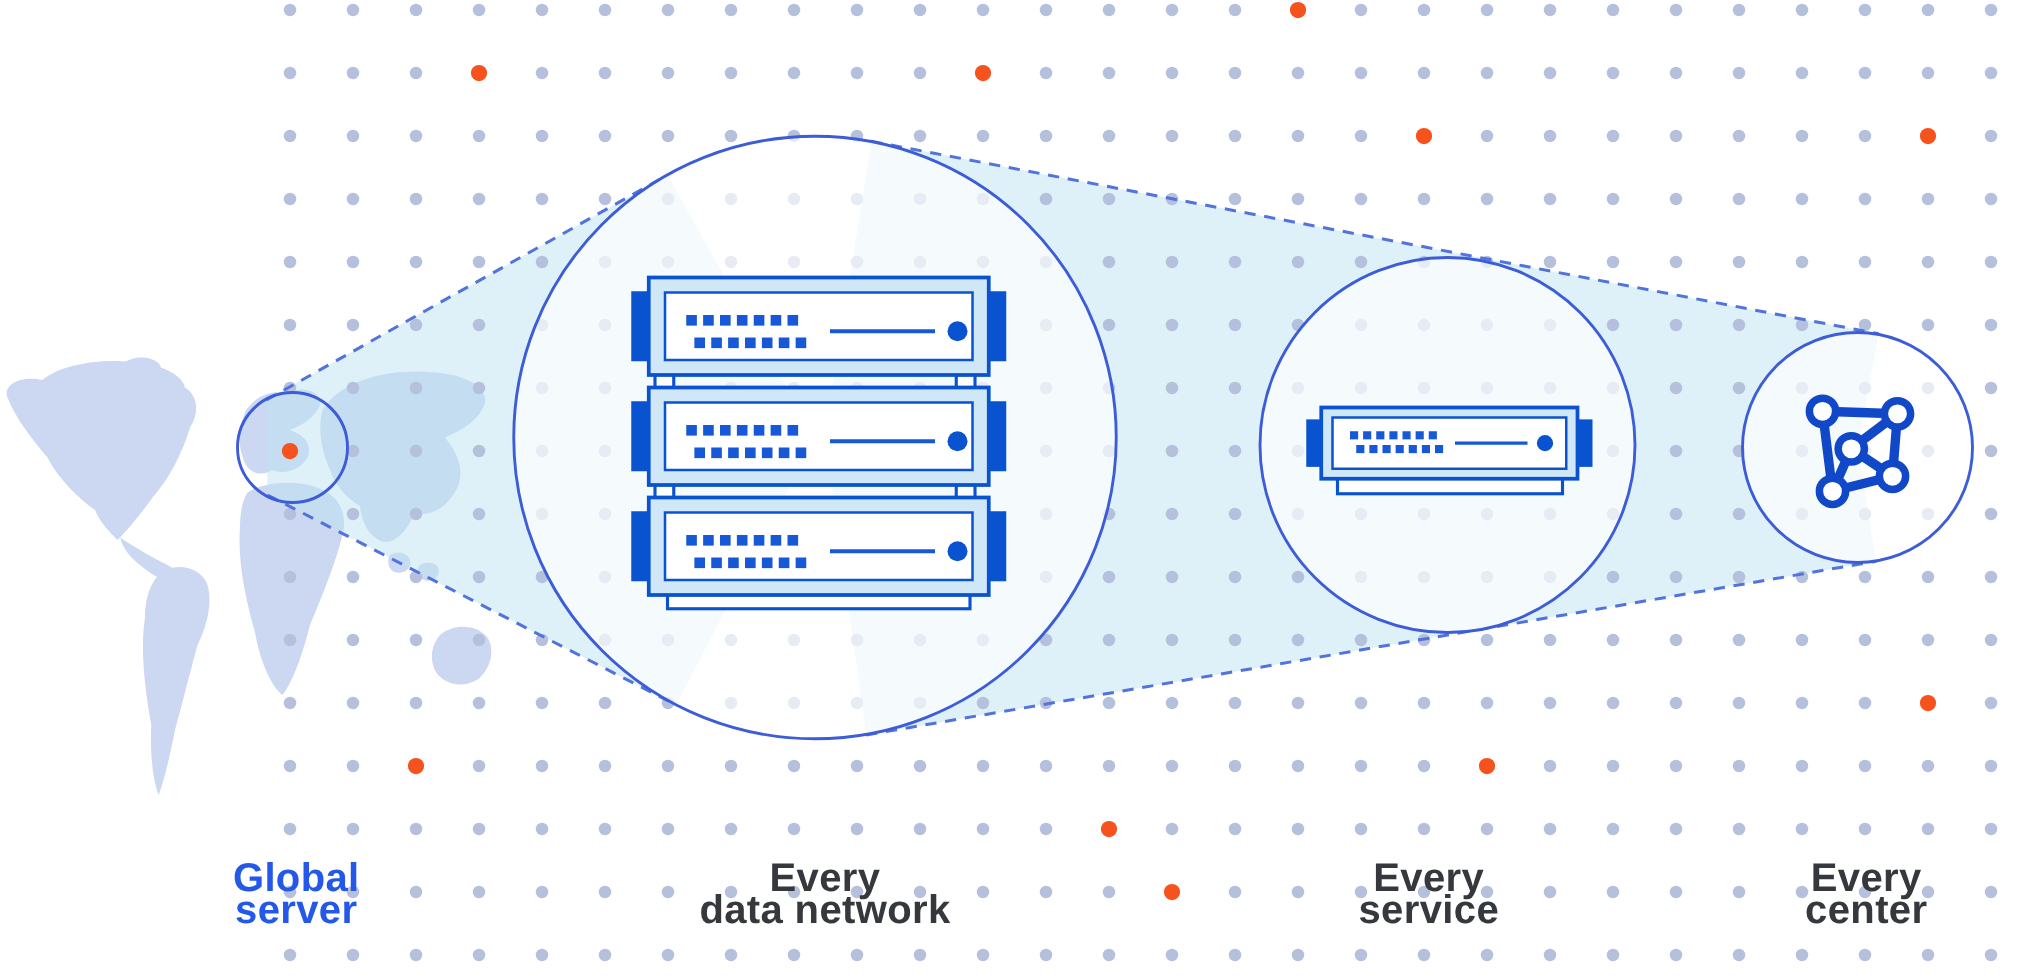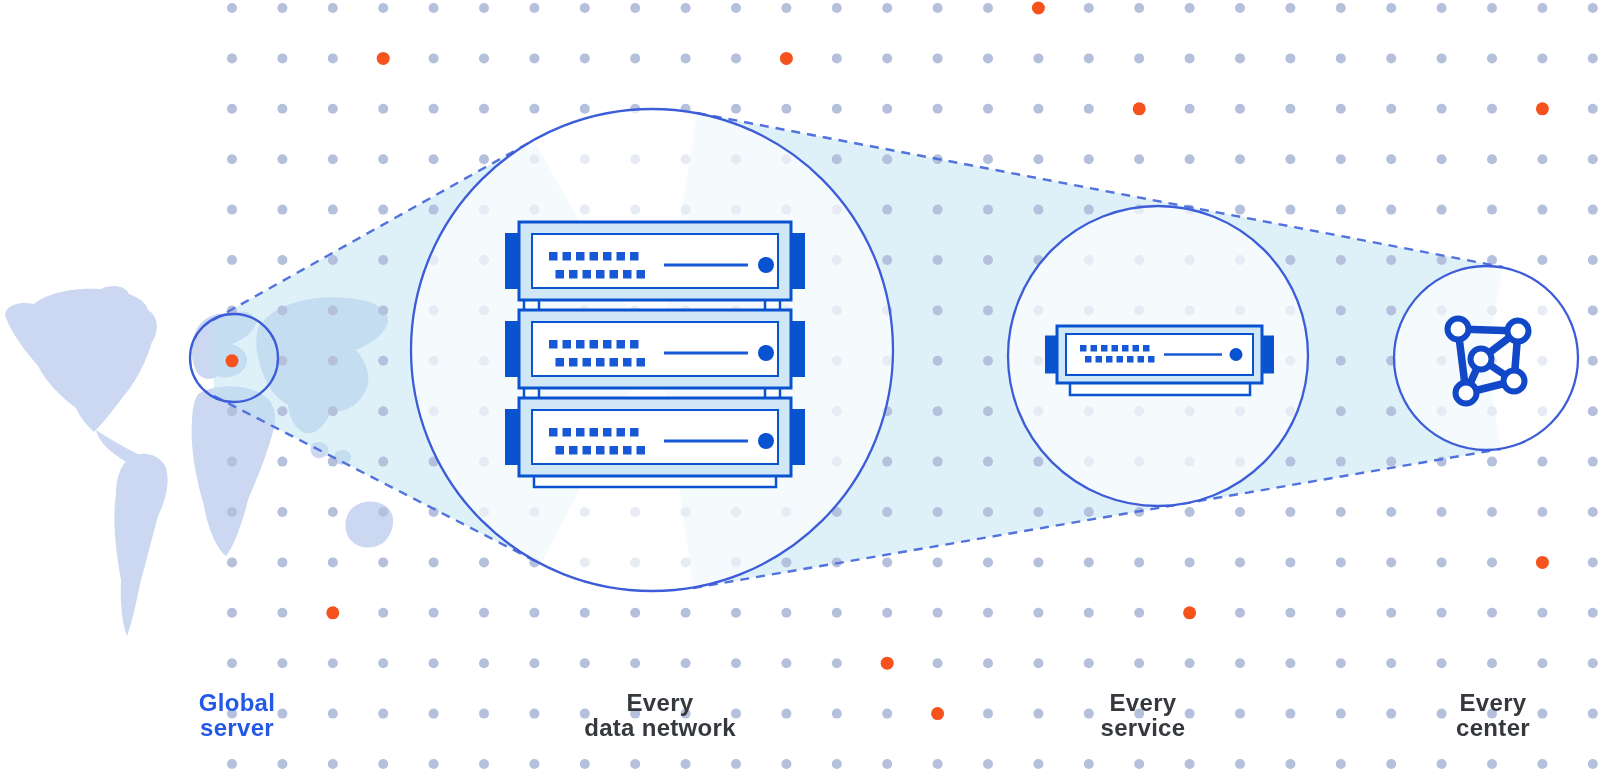--- a/index.html
+++ b/index.html
@@ -9,21 +9,21 @@
     overflow:hidden;
     background:#ffffff;
     font-family:"Liberation Sans", sans-serif;
   }
   #scene{position:absolute;left:0;top:0;}
   .stage-label{
     position:absolute;
     top:690px;
     transform:translateX(-50%);
     text-align:center;
-    font-size:24px;
+    font-size:32px;
     font-weight:bold;
     line-height:25px;
     letter-spacing:0.3px;
     white-space:nowrap;
     color:var(--c-label-dark);
   }
   .stage-label.blue{color:var(--c-label-blue);}
   .stage-label span{display:block;}
 </style>
 </head>

